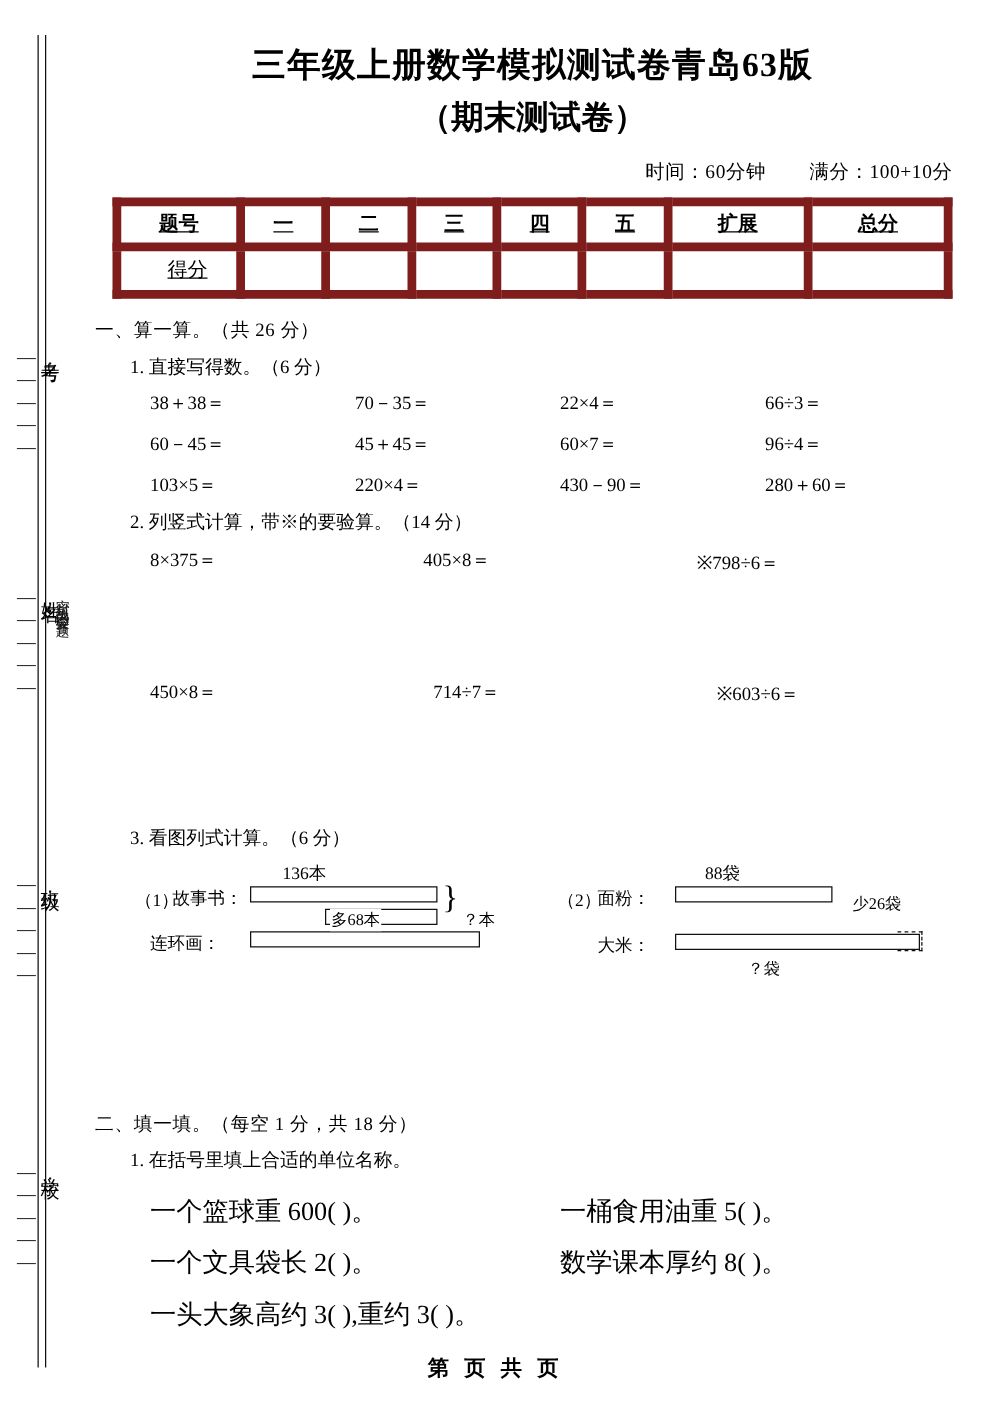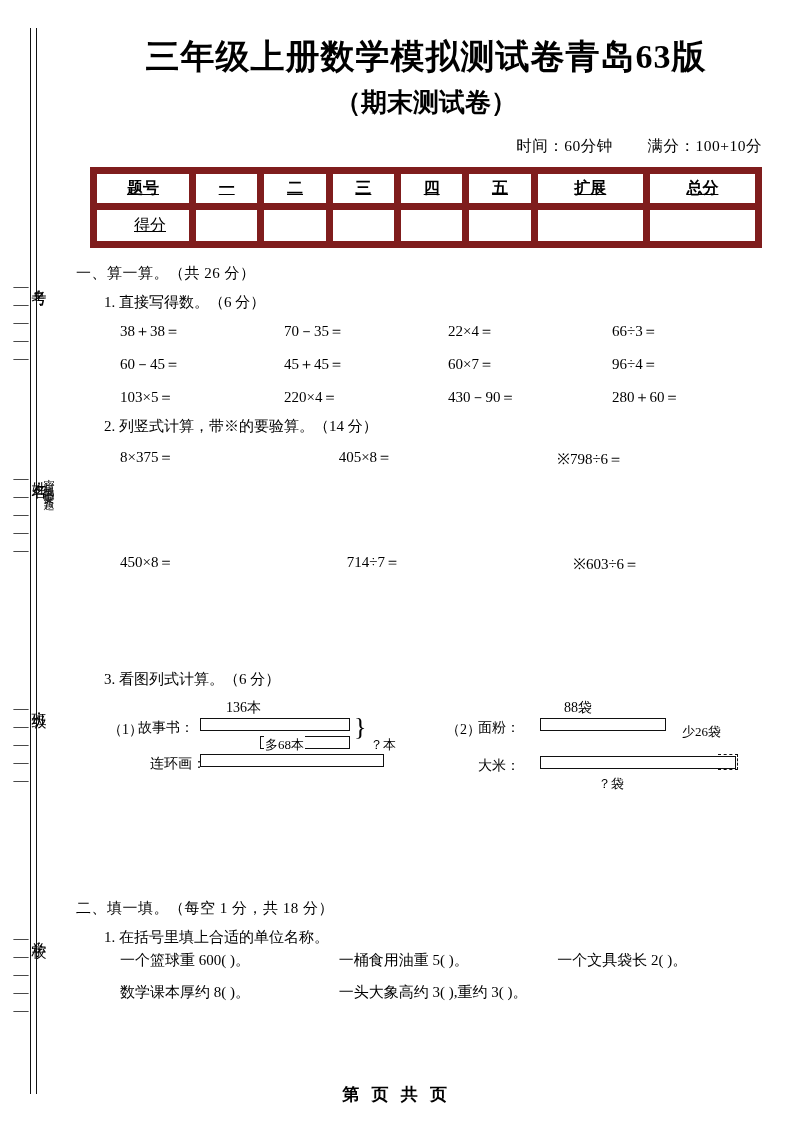--- a/index.html
+++ b/index.html
@@ -40,21 +40,21 @@
     font-size:11px;letter-spacing:3px;color:#111;
     white-space:nowrap;
   }
 
   
   .content{position:absolute;left:76px;top:0;width:700px;}
 
   .title{
     font-family:"Liberation Serif", serif;
     font-weight:bold;
-    font-size:34px;
+    font-size:27px;
     text-align:center;
     margin-top:36px;
     letter-spacing:1px;
     line-height:1.25;
   }
   .subtitle{
     font-weight:bold;
     font-size:26px;
     text-align:center;
     margin-top:6px;
@@ -105,25 +105,25 @@
   .grid3{
     display:grid;
     grid-template-columns:repeat(3,1fr);
     padding-left:44px;
     font-size:15px;
     margin-top:12px;
   }
   .grid3.second{margin-top:84px;gap:24px;}
   .grid2{
     display:grid;
-    grid-template-columns:repeat(3,1fr);
+    grid-template-columns:repeat(2,1fr);
     padding-left:44px;
-    font-size:15px;
+    font-size:21px;
     row-gap:13px;
-    margin-top:4px;
+    margin-top:17px;
   }
 
   
   .figs{
     position:relative;
     height:128px;
     margin-top:10px;
   }
   .fig{position:absolute;font-size:14px;}
   .figA{left:32px;top:0;width:330px;}
@@ -241,21 +241,21 @@
 
     <div class="qitem" style="margin-top:96px;">3. 看图列式计算。（6 分）</div>
 
     <div class="figs">
 
       <div class="fig figA">
         <div style="position:absolute;left:0;top:22px;">（1）</div>
         <div style="position:absolute;left:118px;top:0;">136本</div>
         <div style="position:absolute;left:30px;top:20px;">故事书：</div>
         <div class="bar" style="position:absolute;left:92px;top:19px;width:150px;"></div>
-        <div style="position:absolute;left:42px;top:56px;">连环画：</div>
+        <div style="position:absolute;left:12px;top:56px;">连环画：</div>
         <div class="bar" style="position:absolute;left:92px;top:55px;width:184px;"></div>
         <div class="bar" style="position:absolute;left:152px;top:37px;width:90px;"></div>
         <div class="smalltxt" style="position:absolute;left:156px;top:37px;background:#fff;padding:0 1px;">多68本</div>
         <div style="position:absolute;left:246px;top:17px;font-size:26px;line-height:0.85;">}</div>
         <div class="smalltxt" style="position:absolute;left:262px;top:37px;">？本</div>
       </div>
 
       <div class="fig figB">
         <div style="position:absolute;left:0;top:22px;">（2）</div>
         <div style="position:absolute;left:118px;top:0;">88袋</div>

